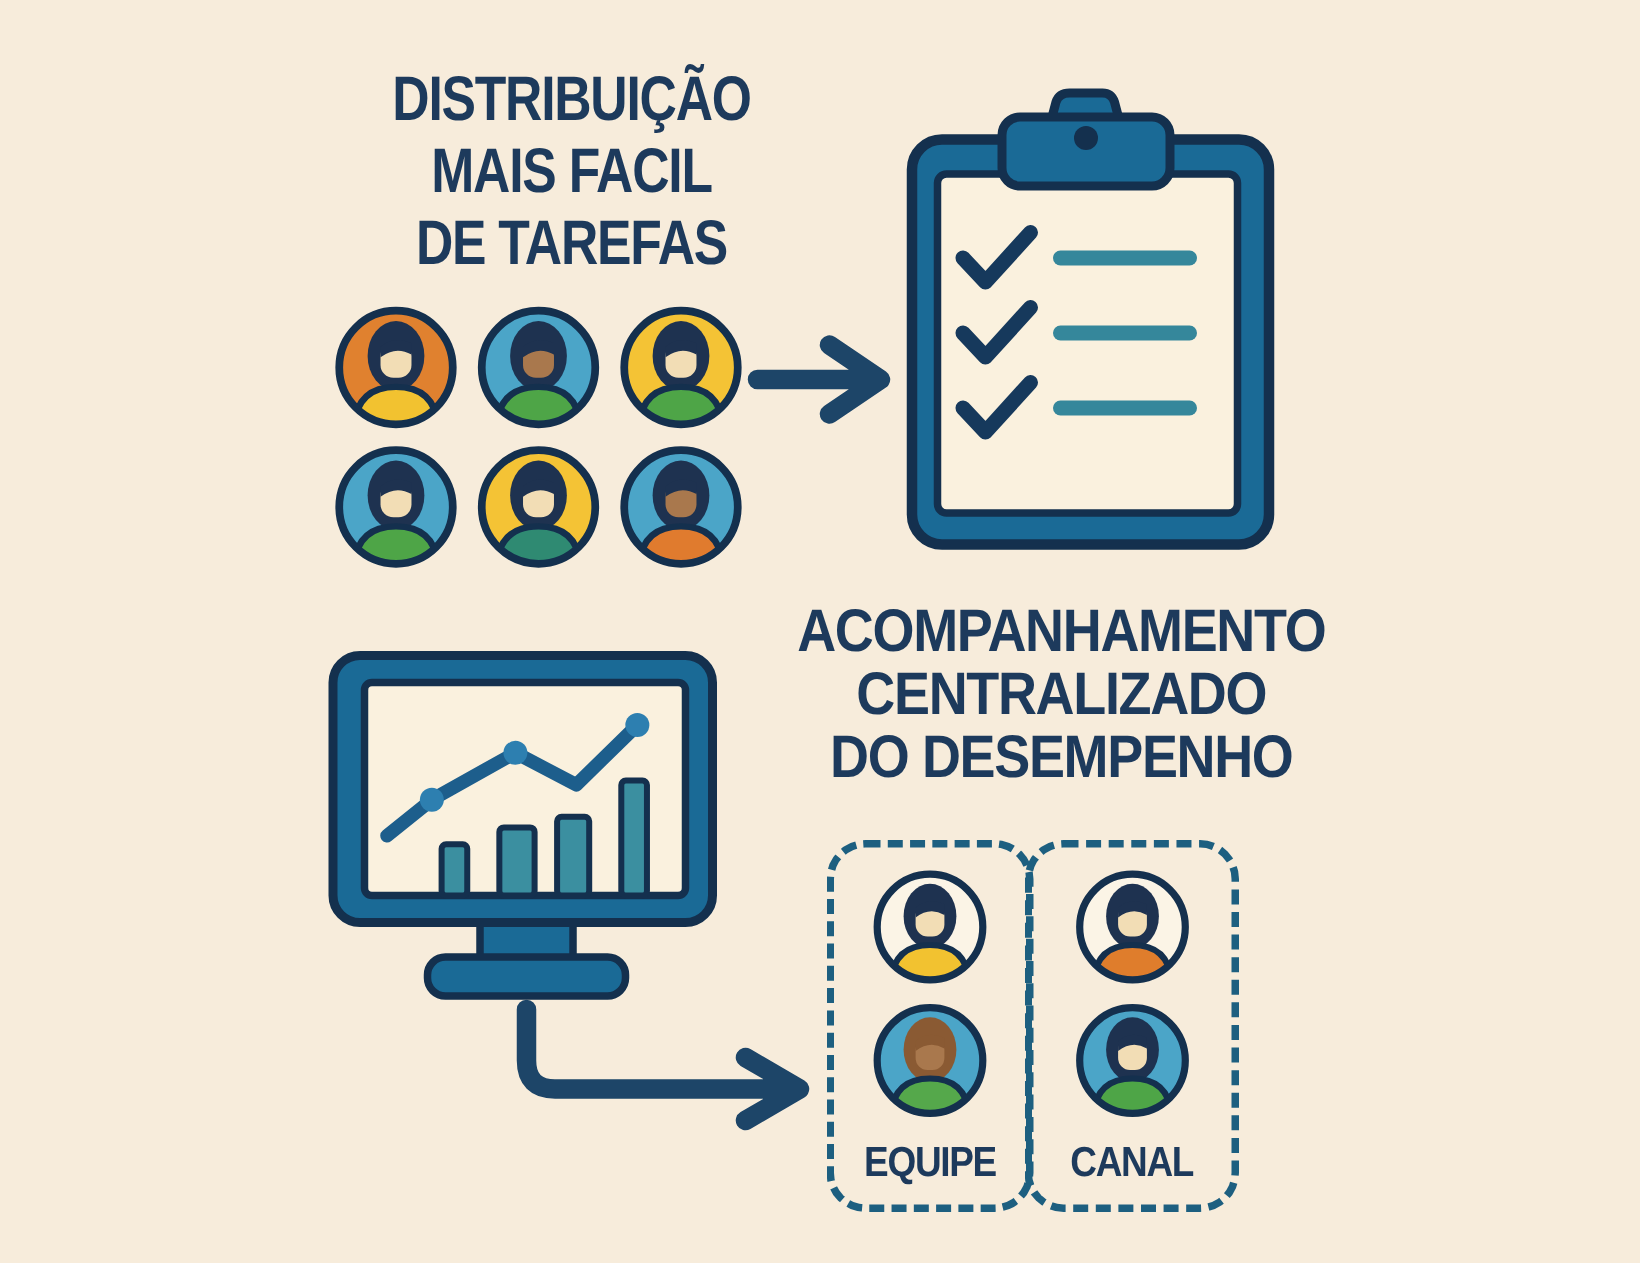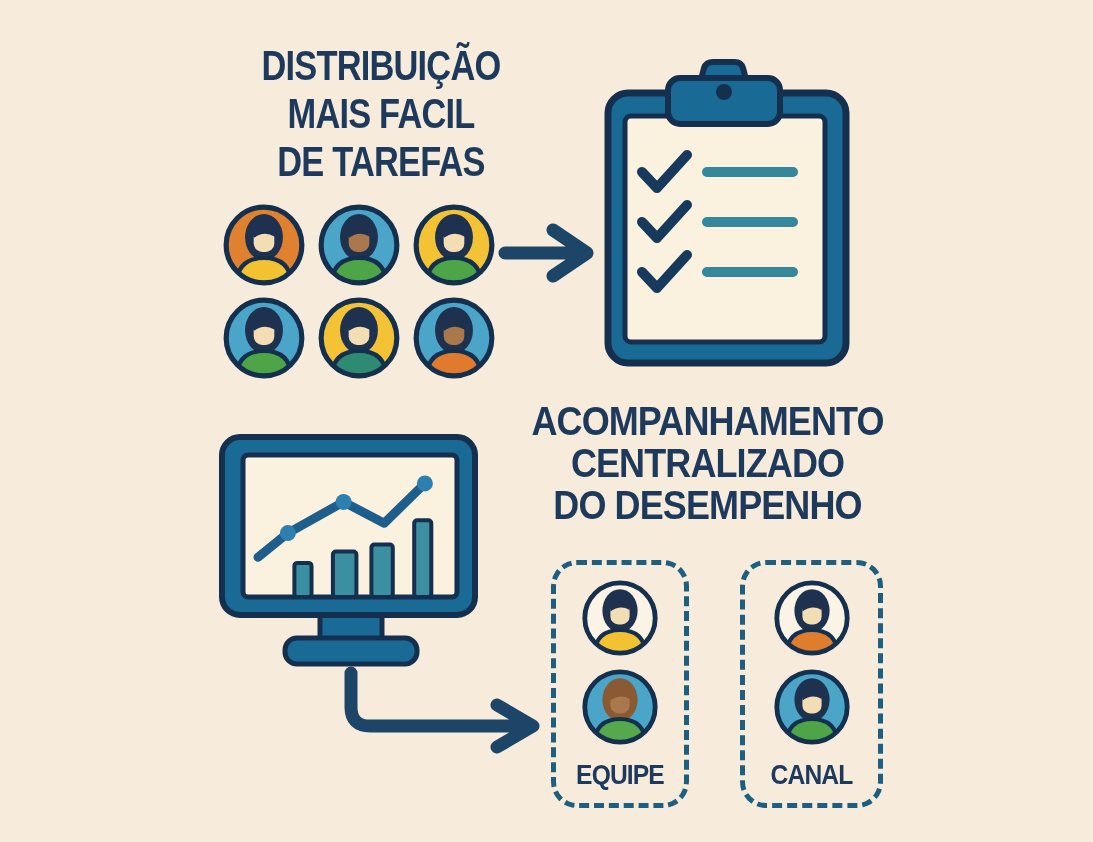--- a/index.html
+++ b/index.html
@@ -21,21 +21,21 @@
   .arrow{position:absolute;}
   .arrow-right{left:495px;top:216px;width:110px;height:74px;}
   .arrow-bent{left:335px;top:660px;width:220px;height:95px;}
   .clipboard{position:absolute;left:600px;top:55px;width:260px;height:320px;}
   .monitor{position:absolute;left:210px;top:430px;width:280px;height:250px;}
   .group-box{
     position:absolute;top:560px;height:248px;box-sizing:border-box;
     border:5px dashed var(--dashed-border,#1d5f80);border-radius:26px;
   }
   .group-box-left{left:551px;width:138px;}
-  .group-box-right{left:740px;width:143px;}
+  .group-box-right{left:683px;width:143px;}
   .box-avatars{display:flex;flex-direction:column;align-items:center;gap:9px;margin-top:13px;}
   .group-label{
     position:absolute;bottom:12px;left:0;width:100%;text-align:center;
     color:var(--ink-navy,#1d3a5c);font-size:28px;letter-spacing:-1px;
     transform:scaleX(.88);transform-origin:50% 50%;
   }
 </style>
 </head>
 <body>
 

